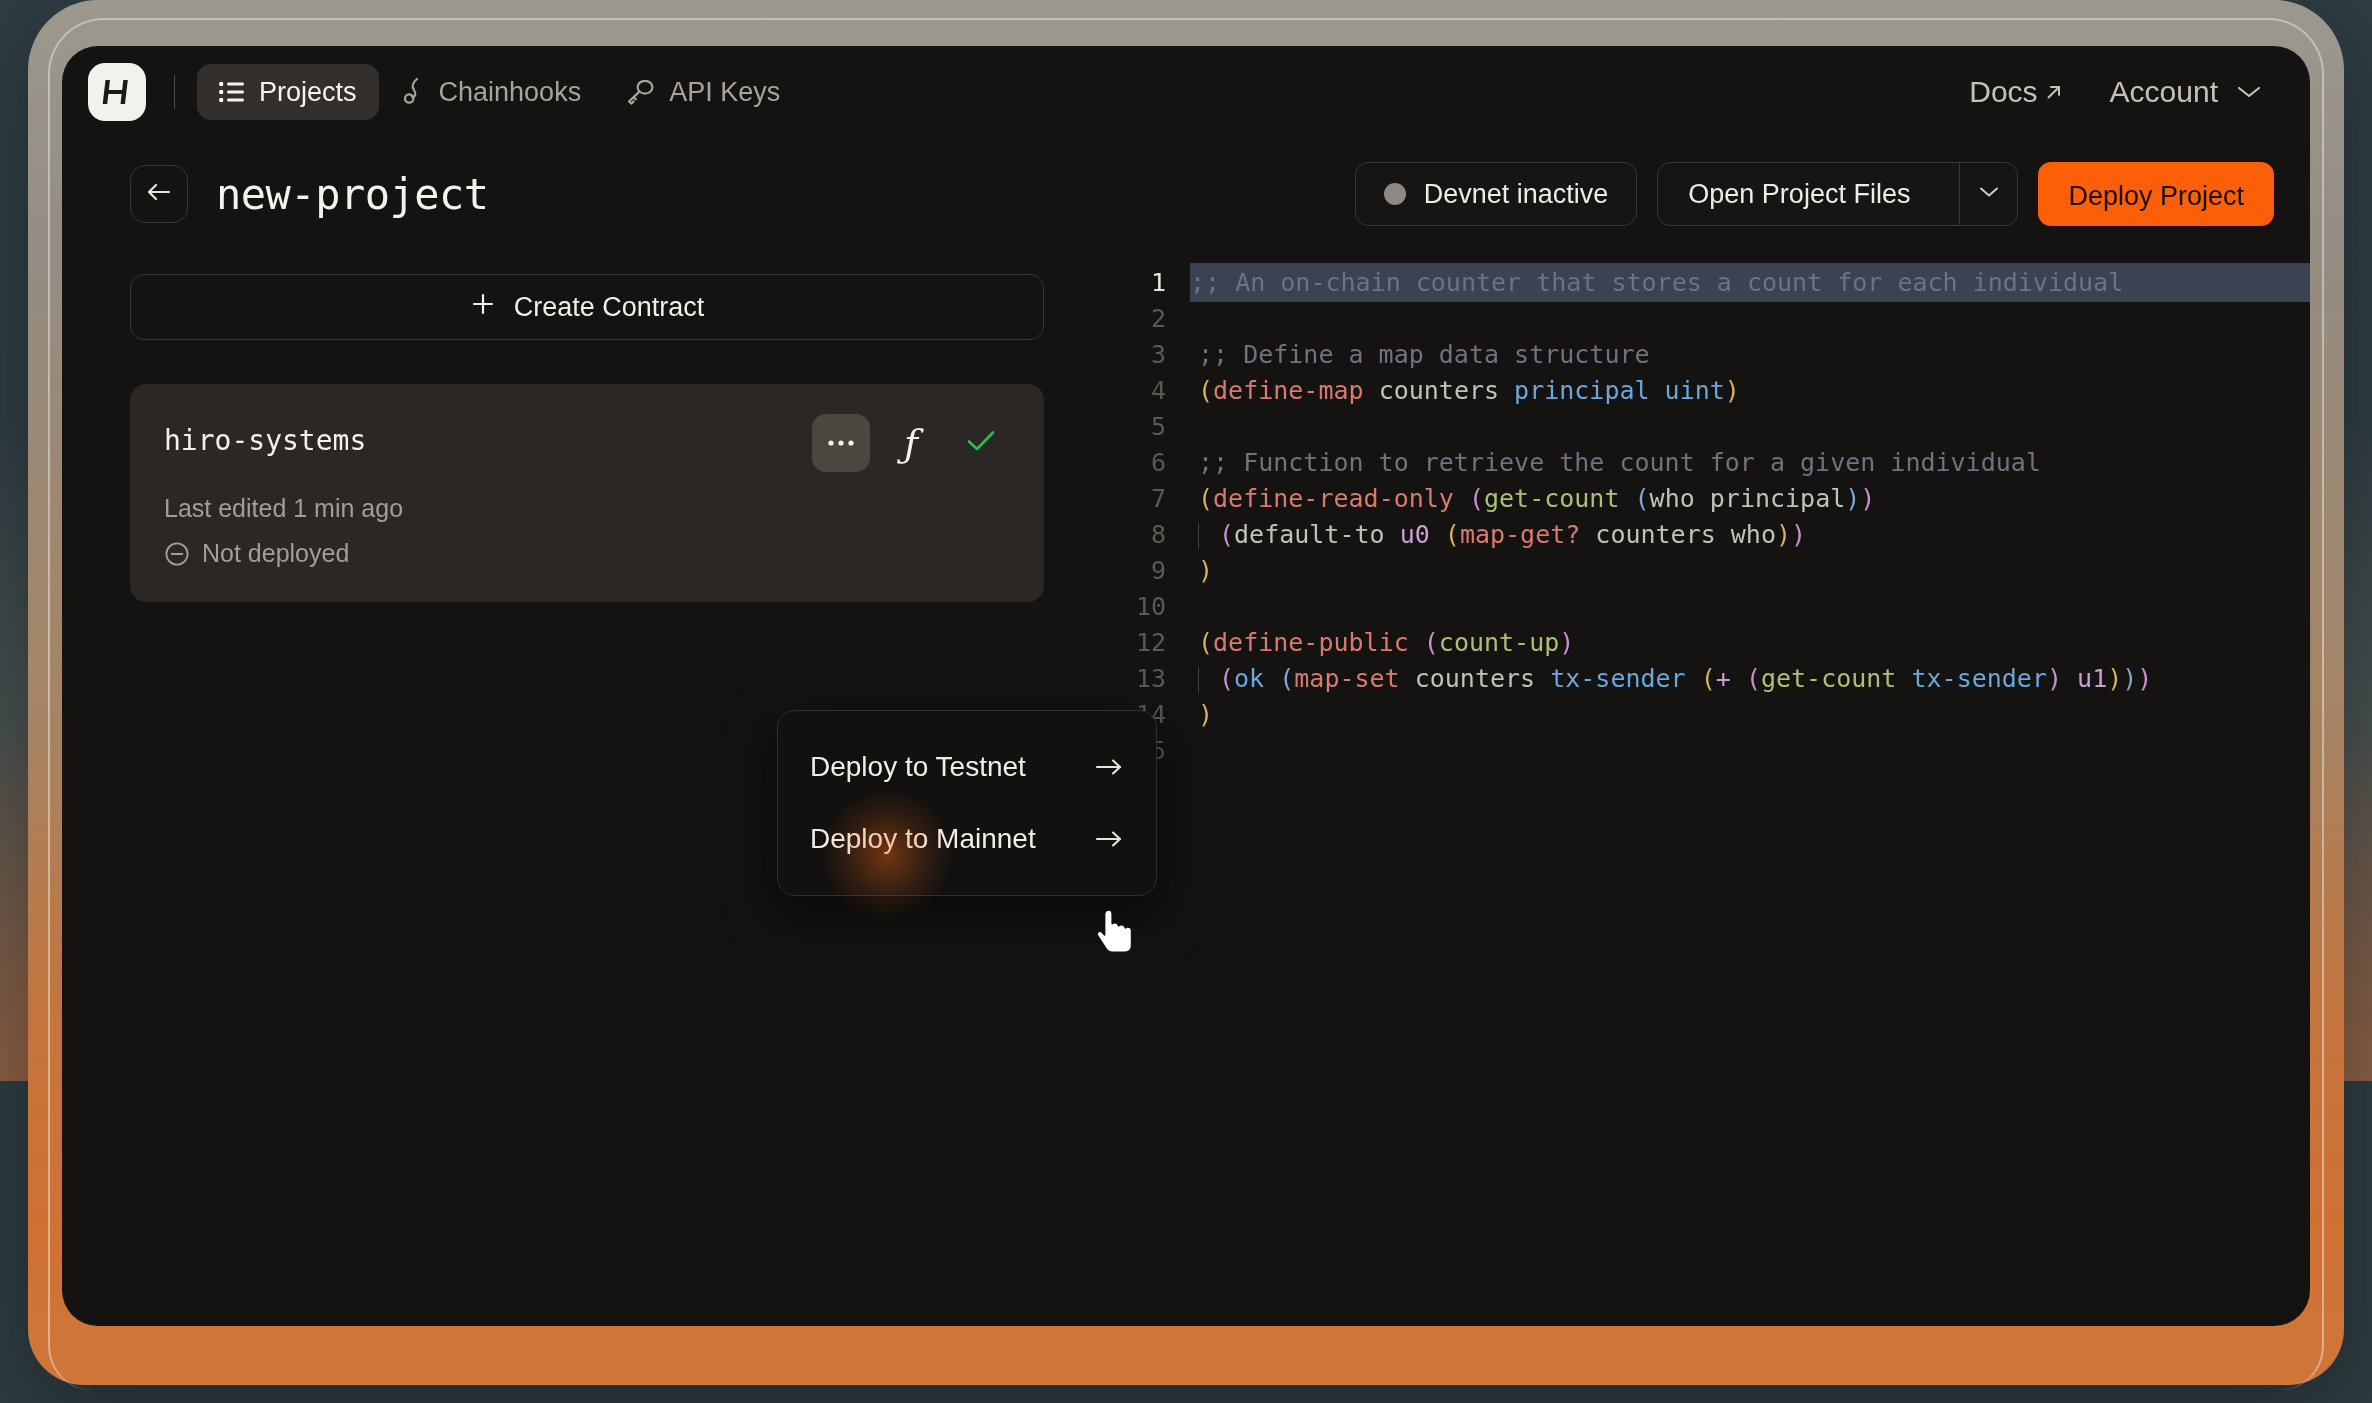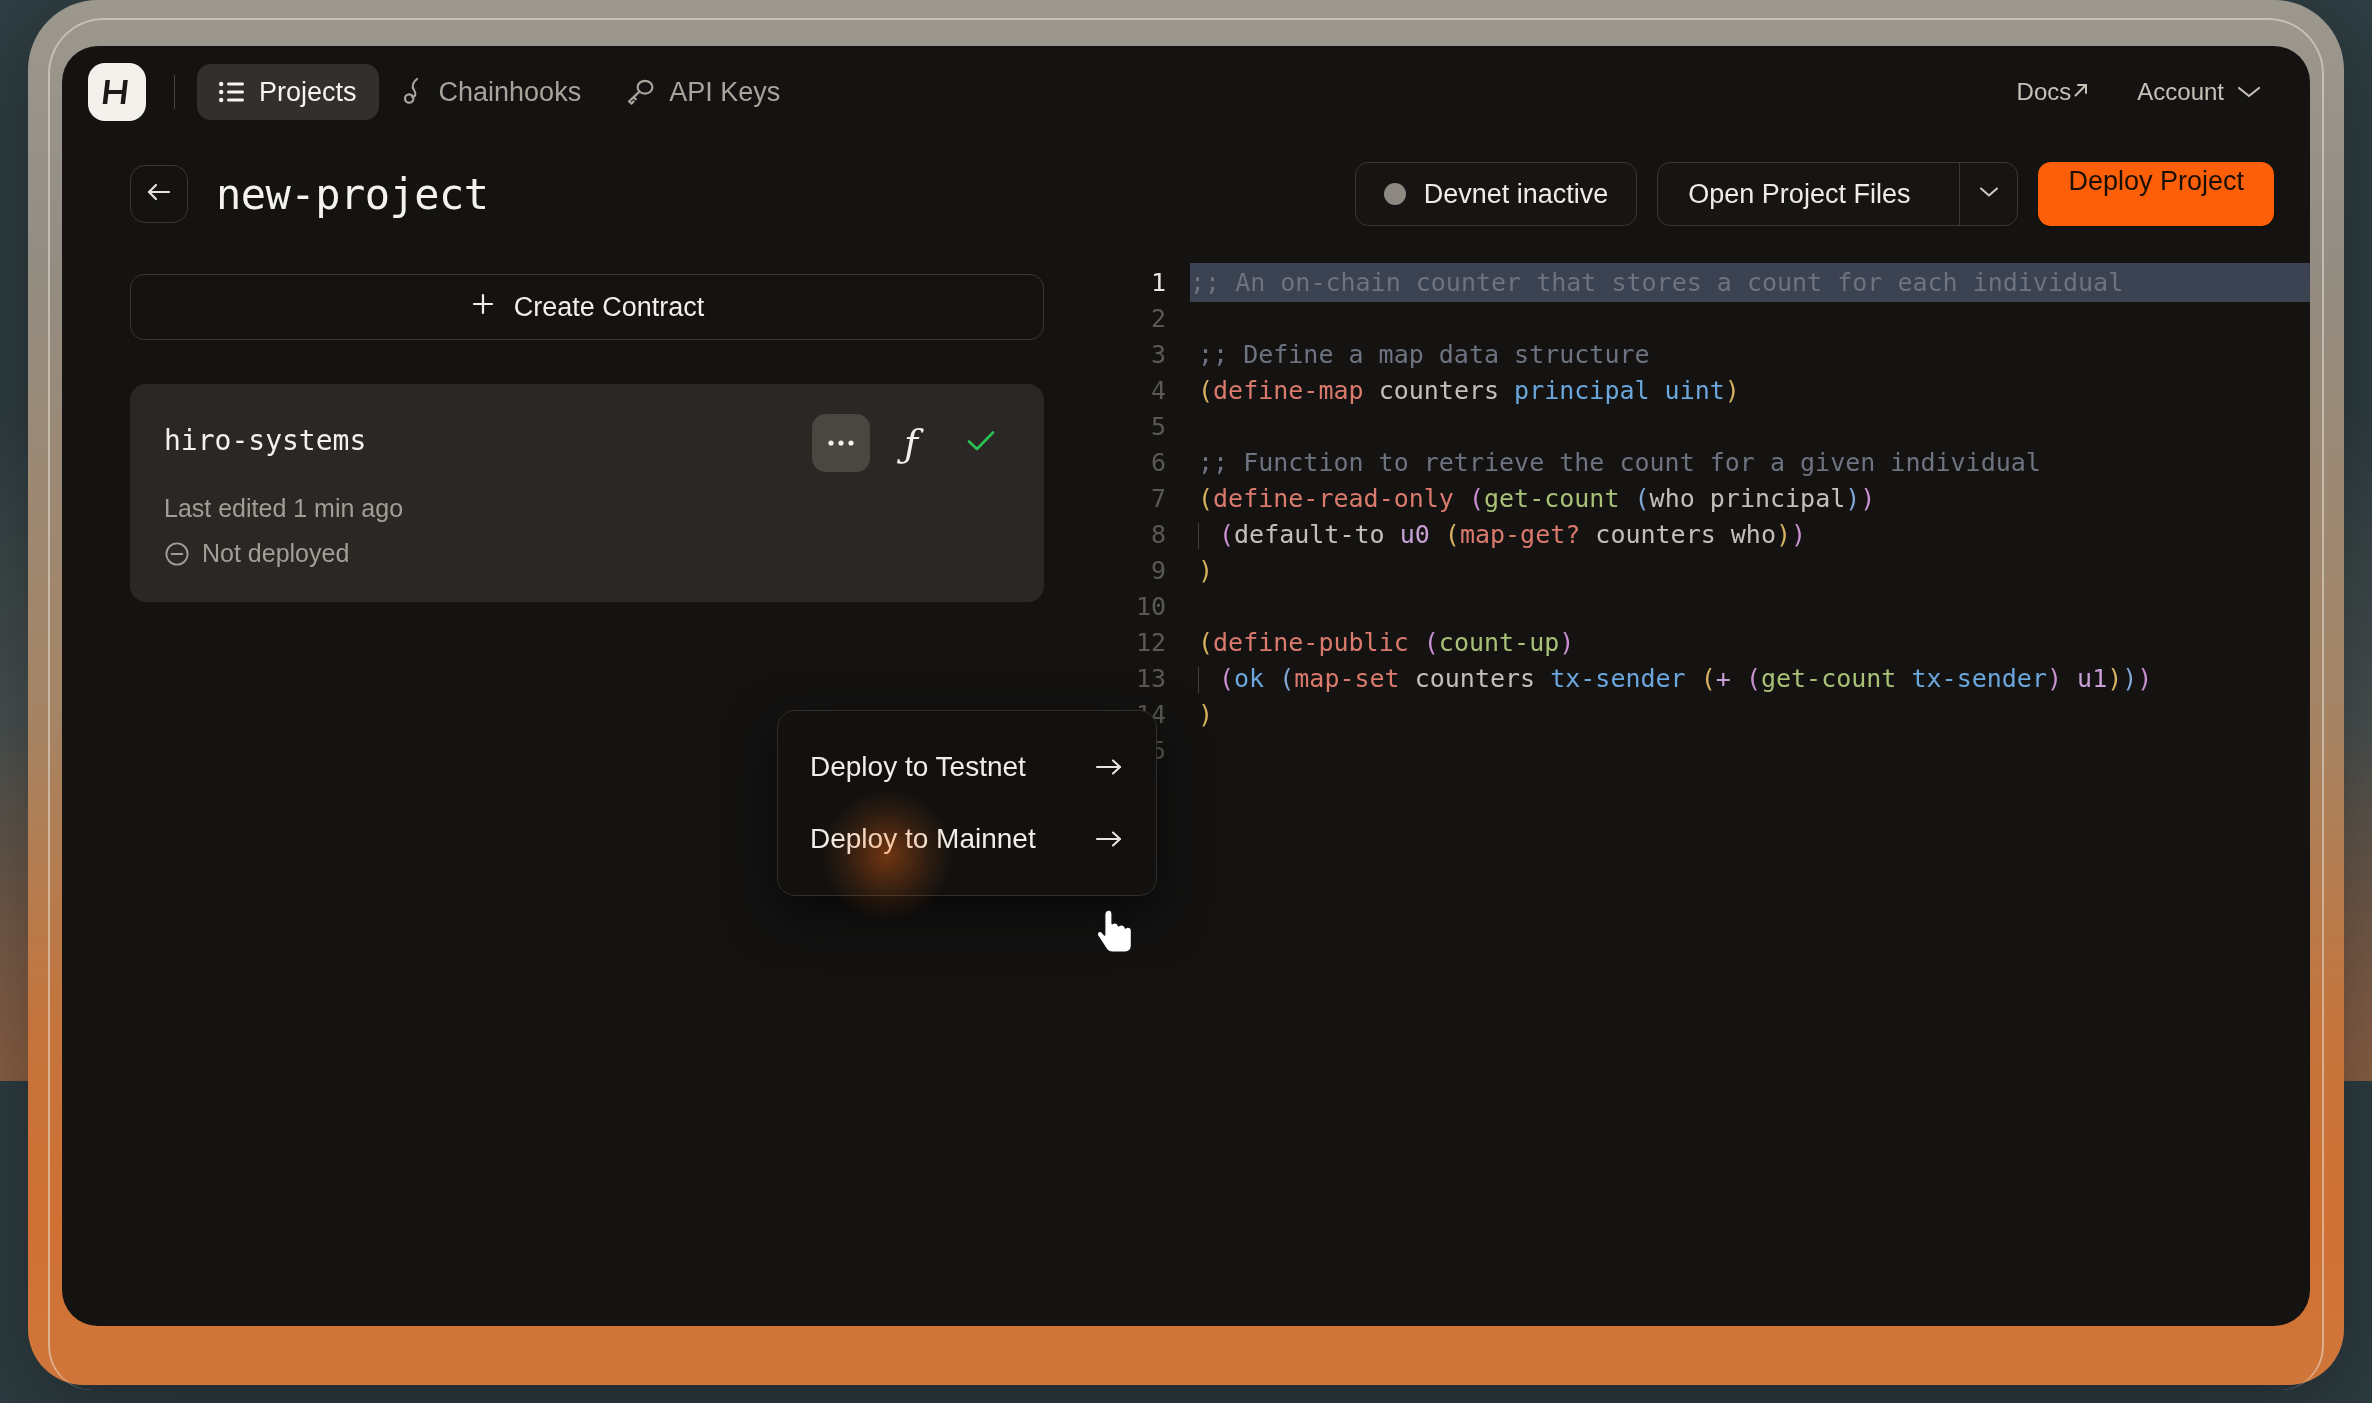--- a/index.html
+++ b/index.html
@@ -109,22 +109,23 @@
 
   .nav-right {
     display: flex;
     align-items: center;
     gap: 46px;
     padding-right: 14px;
   }
   .nav-right-item {
     display: flex;
     align-items: center;
+    gap: 6px;
     color: #c6c1b8;
-    font-size: 24px;
+    font-size: 30px;
     cursor: pointer;
     white-space: nowrap;
   }
 
   
   .proj-header {
     position: absolute;
     left: 0; top: 92px;
     width: 100%;
     height: 112px;
@@ -208,22 +209,22 @@
     color: #cfcac2;
     cursor: pointer;
   }
 
   .deploy-btn {
     height: 64px;
     border-radius: 13px;
     background: #fc5f08;
     color: #1a1008;
     font-size: 27px;
-    display: flex; align-items: flex-start;
-    padding: 4px 30px;
+    display: flex; align-items: flex-end;
+    padding: 14px 30px;
     cursor: pointer;
     border: none;
     white-space: nowrap;
     font-family: "Liberation Sans", sans-serif;
   }
 
   
   .body-area {
     position: absolute;
     left: 0; top: 204px;

